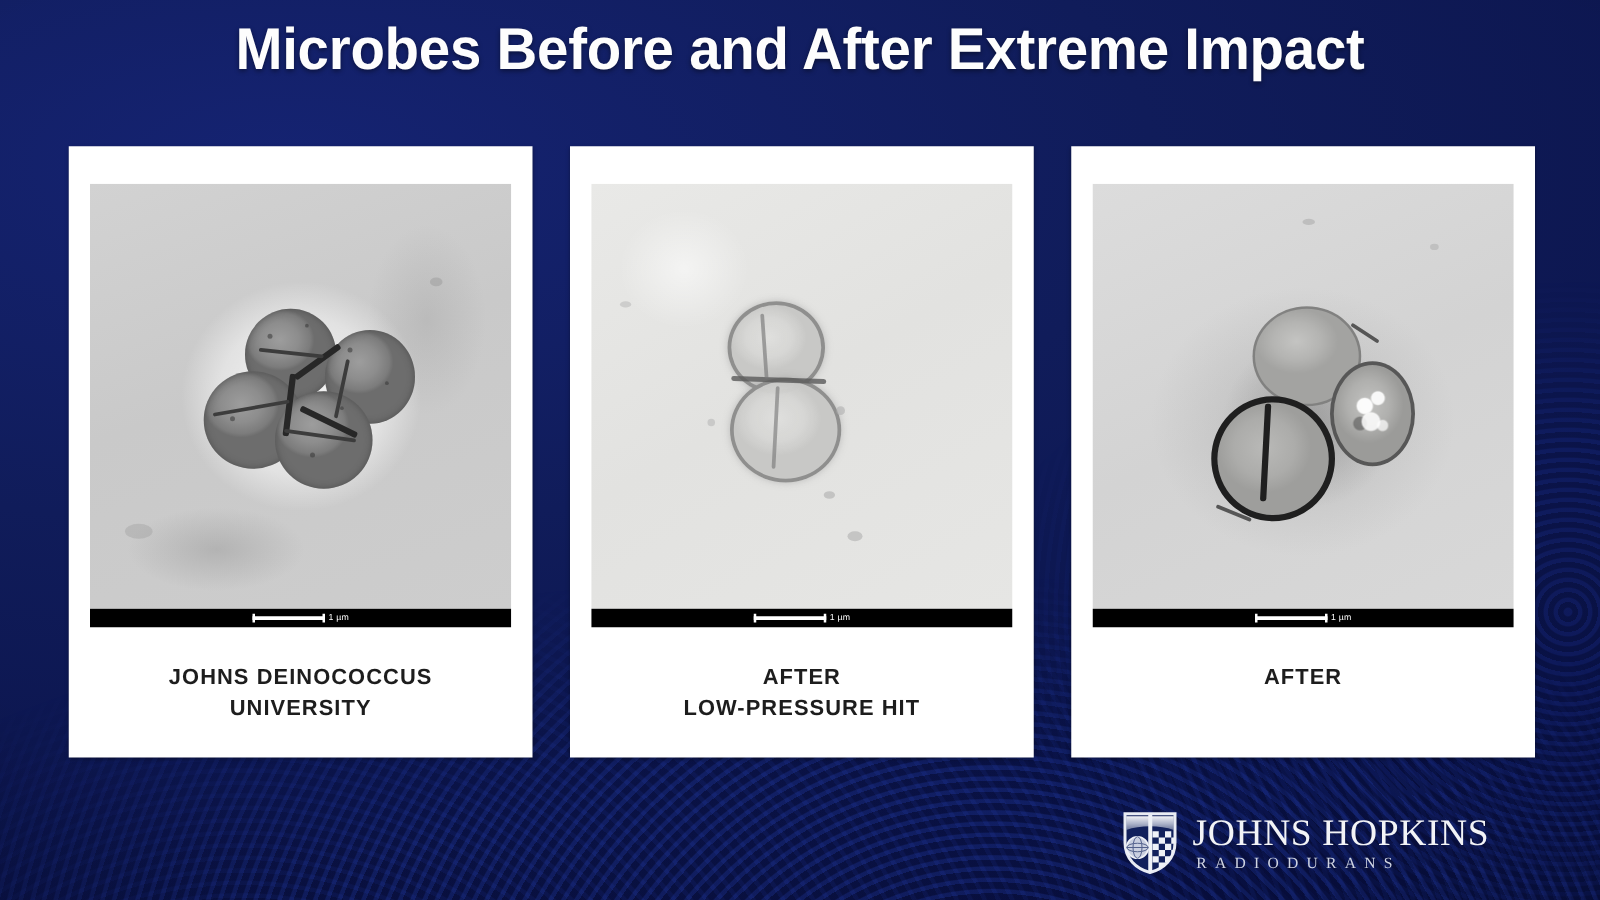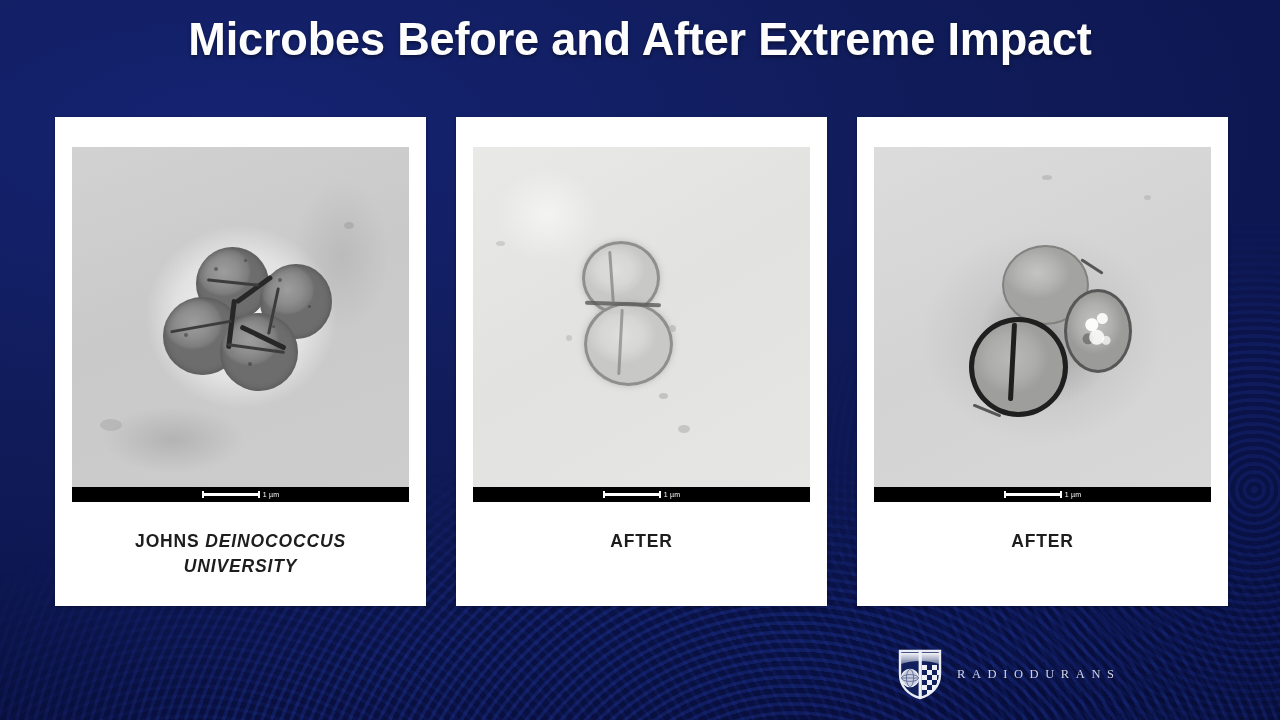--- a/index.html
+++ b/index.html
@@ -149,21 +149,21 @@
 
   .caption {
     margin-top: 27px;
     text-align: center;
     color: #1d1d1d;
     font-size: 17.5px;
     font-weight: bold;
     letter-spacing: .85px;
     line-height: 1.45;
   }
-  .caption .sp { font-style: italic; }
+  .caption .sp { }
 
   
   .mg1 {
     width: 100%; height: 100%;
     background:
       radial-gradient(closest-side at 30% 86%, rgba(150,150,150,.45) 0%, rgba(150,150,150,0) 70%),
       radial-gradient(closest-side at 80% 32%, rgba(160,160,160,.35) 0%, rgba(160,160,160,0) 70%),
       linear-gradient(160deg, #d2d2d2 0%, #c9c9c9 45%, #cdcdcd 100%);
     position: relative;
   }
@@ -353,20 +353,21 @@
             <div class="speck" style="left:23px;top:94px;width:9px;height:5px;background:rgba(180,180,180,.5);"></div>
           </div>
         </div>
         <div class="scalebar-strip">
           <div class="scalebar-line"></div>
           <div class="scalebar-text">1 µm</div>
         </div>
       </div>
       <div class="caption">
         <span>AFTER</span><br>
+        <span>LOW-PRESSURE HIT</span>
       </div>
     </div>
 
     <div class="panel">
       <div class="micro-wrap">
         <div class="micro">
           <div class="mg3">
             <div class="shadowblob" style="left:78px;top:96px;width:190px;height:190px;"></div>
             <div class="cellC plain" style="left:128px;top:98px;width:83px;height:76px;"></div>
             <div class="cellC dark" style="left:95px;top:170px;width:89px;height:90px;"></div>
@@ -423,17 +424,18 @@
           <circle cx="12" cy="30" r="8.6" fill="#c9cfe0" stroke="#eef1f7" stroke-width="1.3"></circle>
           <g stroke="#52608c" stroke-width=".8" fill="none">
             <ellipse cx="12" cy="30" rx="8.6" ry="3.4"></ellipse>
             <ellipse cx="12" cy="30" rx="3.6" ry="8.6"></ellipse>
             <line x1="3.4" y1="30" x2="20.6" y2="30"></line>
           </g>
         </g>
       </svg>
     </div>
     <div class="logo-type">
+      <div class="logo-name">JOHNS HOPKINS</div>
       <div class="logo-sub">RADIODURANS</div>
     </div>
   </div>
 
 </div>
 
 </body></html>

